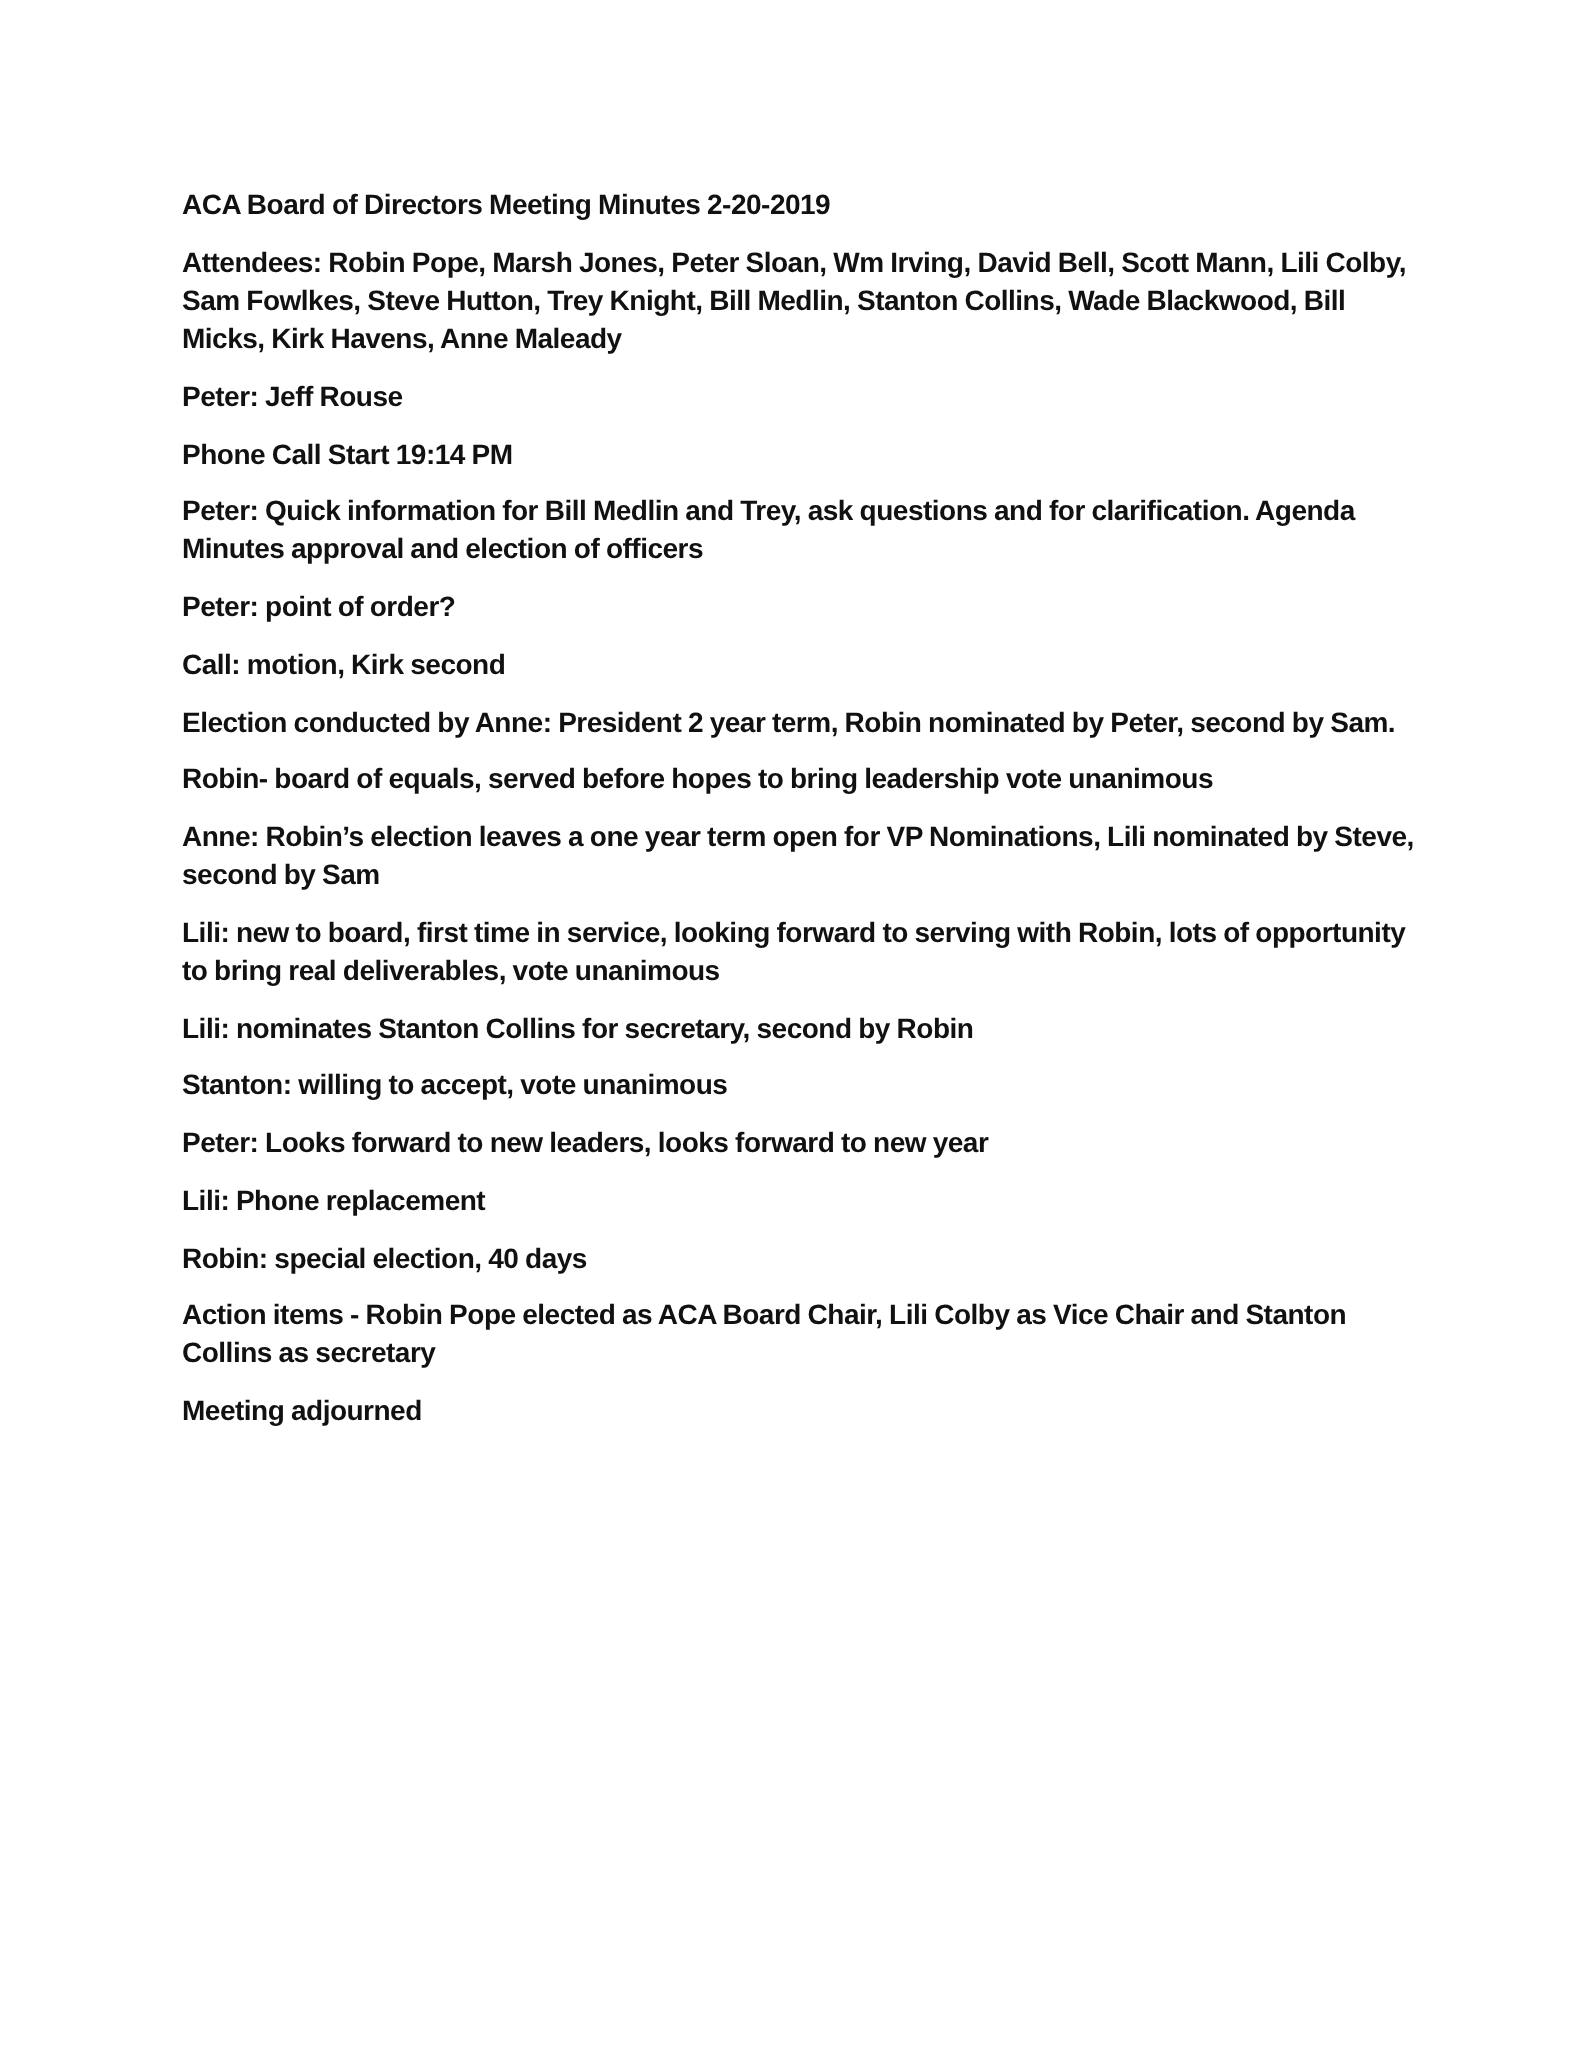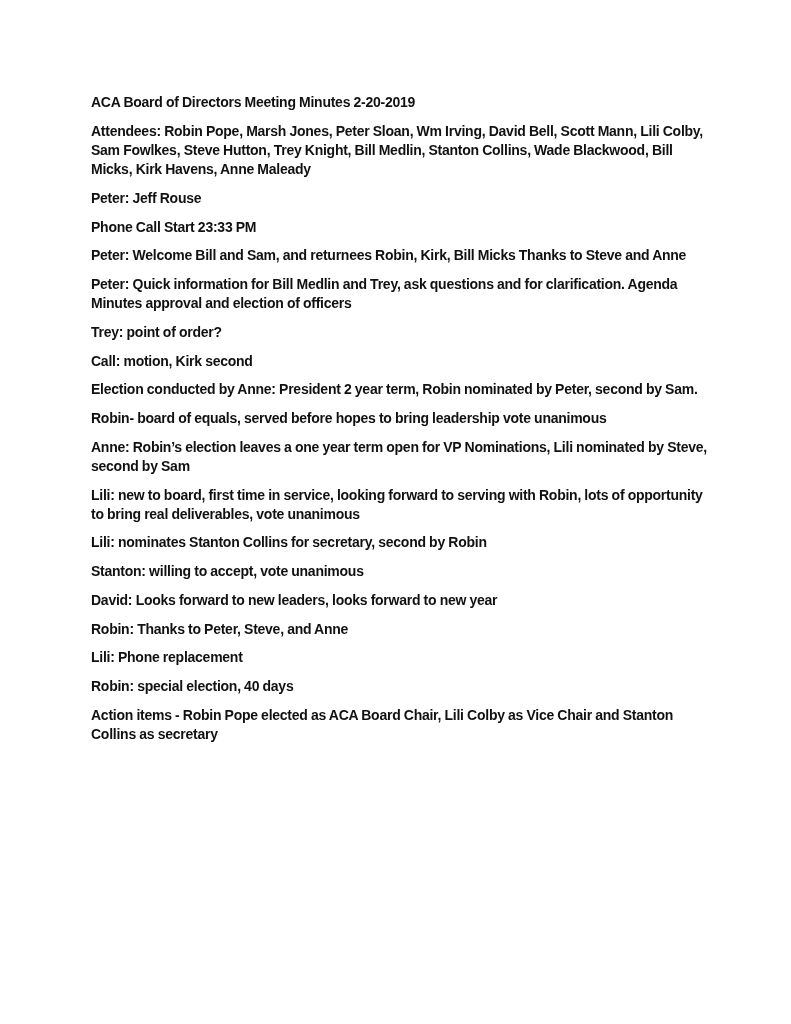--- a/index.html
+++ b/index.html
@@ -34,30 +34,29 @@
   }
 </style>
 </head>
 <body>
 
 <div class="page">
   <div class="doc">
     <p>ACA Board of Directors Meeting Minutes 2-20-2019</p>
     <p>Attendees: Robin Pope, Marsh Jones, Peter Sloan, Wm Irving, David Bell, Scott Mann, Lili Colby, Sam Fowlkes, Steve Hutton, Trey Knight, Bill Medlin, Stanton Collins, Wade Blackwood, Bill Micks, Kirk Havens, Anne Maleady</p>
     <p>Peter: Jeff Rouse</p>
-    <p>Phone Call Start 23:33 PM</p>
-    <p>Peter: Welcome Bill and Sam, and returnees Robin, Kirk, Bill Micks Thanks to Steve and Anne</p>
+    <p>Phone Call Start 19:14 PM</p>
     <p>Peter: Quick information for Bill Medlin and Trey, ask questions and for clarification. Agenda Minutes approval and election of officers</p>
-    <p>Trey: point of order?</p>
+    <p>Peter: point of order?</p>
     <p>Call: motion, Kirk second</p>
     <p>Election conducted by Anne: President 2 year term, Robin nominated by Peter, second by Sam.</p>
     <p>Robin- board of equals, served before hopes to bring leadership vote unanimous</p>
     <p>Anne: Robin’s election leaves a one year term open for VP Nominations, Lili nominated by Steve, second by Sam</p>
     <p>Lili: new to board, first time in service, looking forward to serving with Robin, lots of opportunity to bring real deliverables, vote unanimous</p>
     <p>Lili: nominates Stanton Collins for secretary, second by Robin</p>
     <p>Stanton: willing to accept, vote unanimous</p>
-    <p>David: Looks forward to new leaders, looks forward to new year</p>
-    <p>Robin: Thanks to Peter, Steve, and Anne</p>
+    <p>Peter: Looks forward to new leaders, looks forward to new year</p>
     <p>Lili: Phone replacement</p>
     <p>Robin: special election, 40 days</p>
     <p>Action items - Robin Pope elected as ACA Board Chair, Lili Colby as Vice Chair and Stanton Collins as secretary</p>
+    <p>Meeting adjourned</p>
   </div>
 </div>
 
 </body></html>

